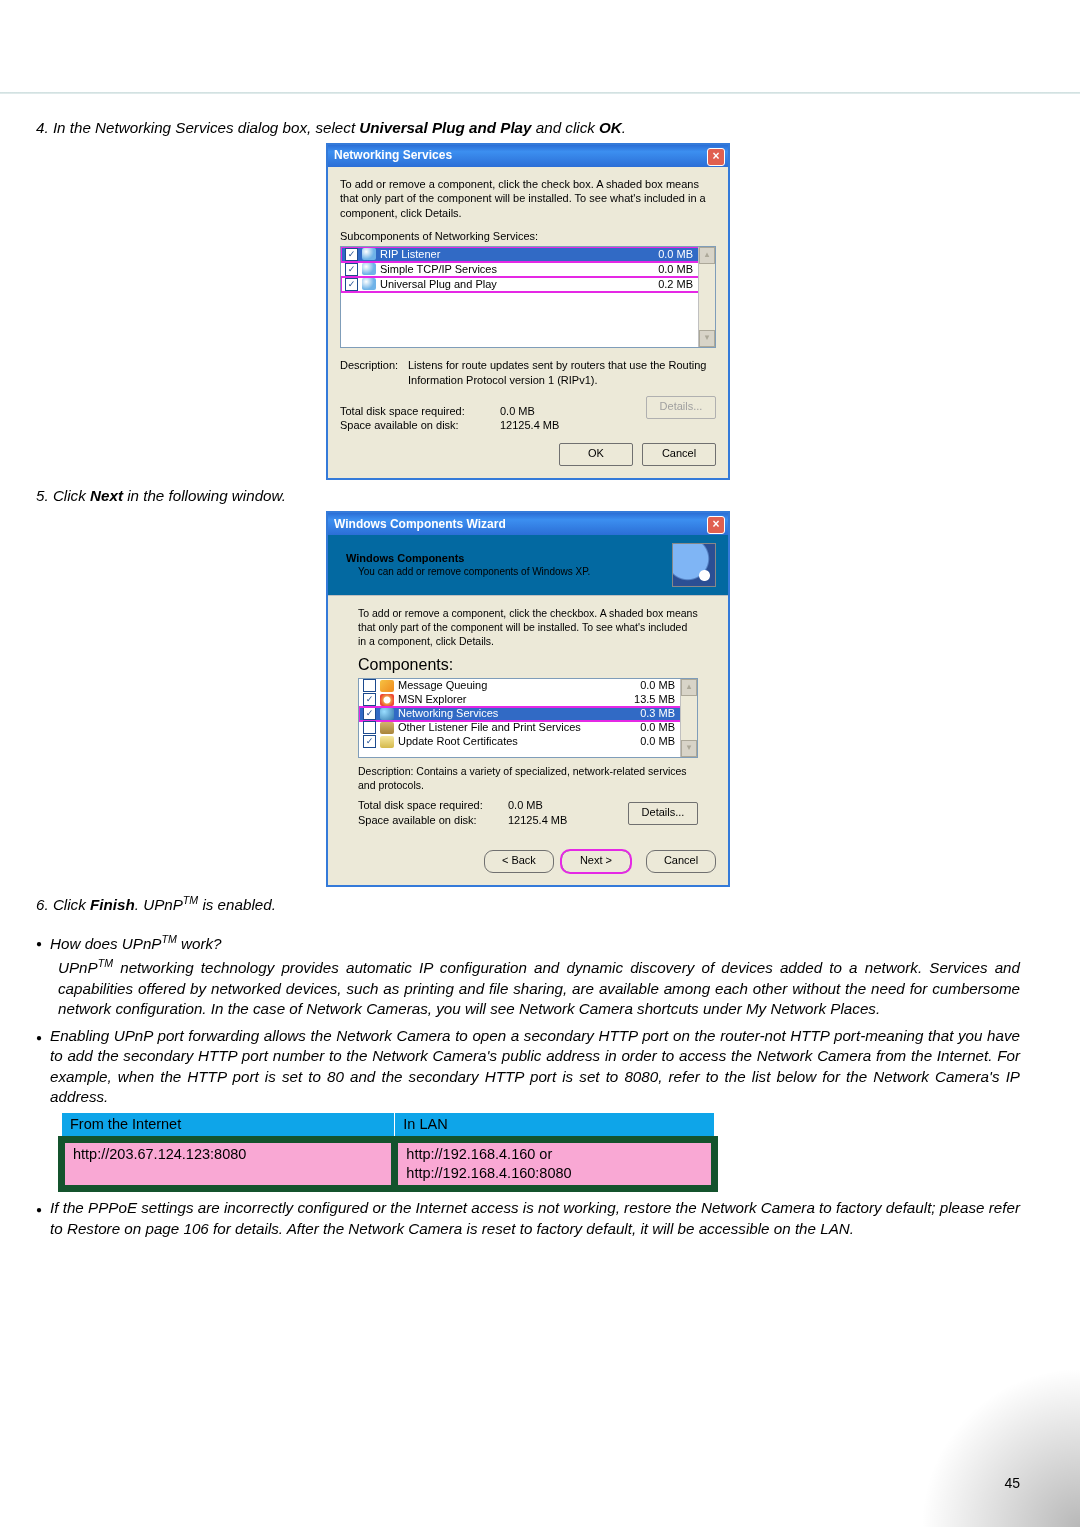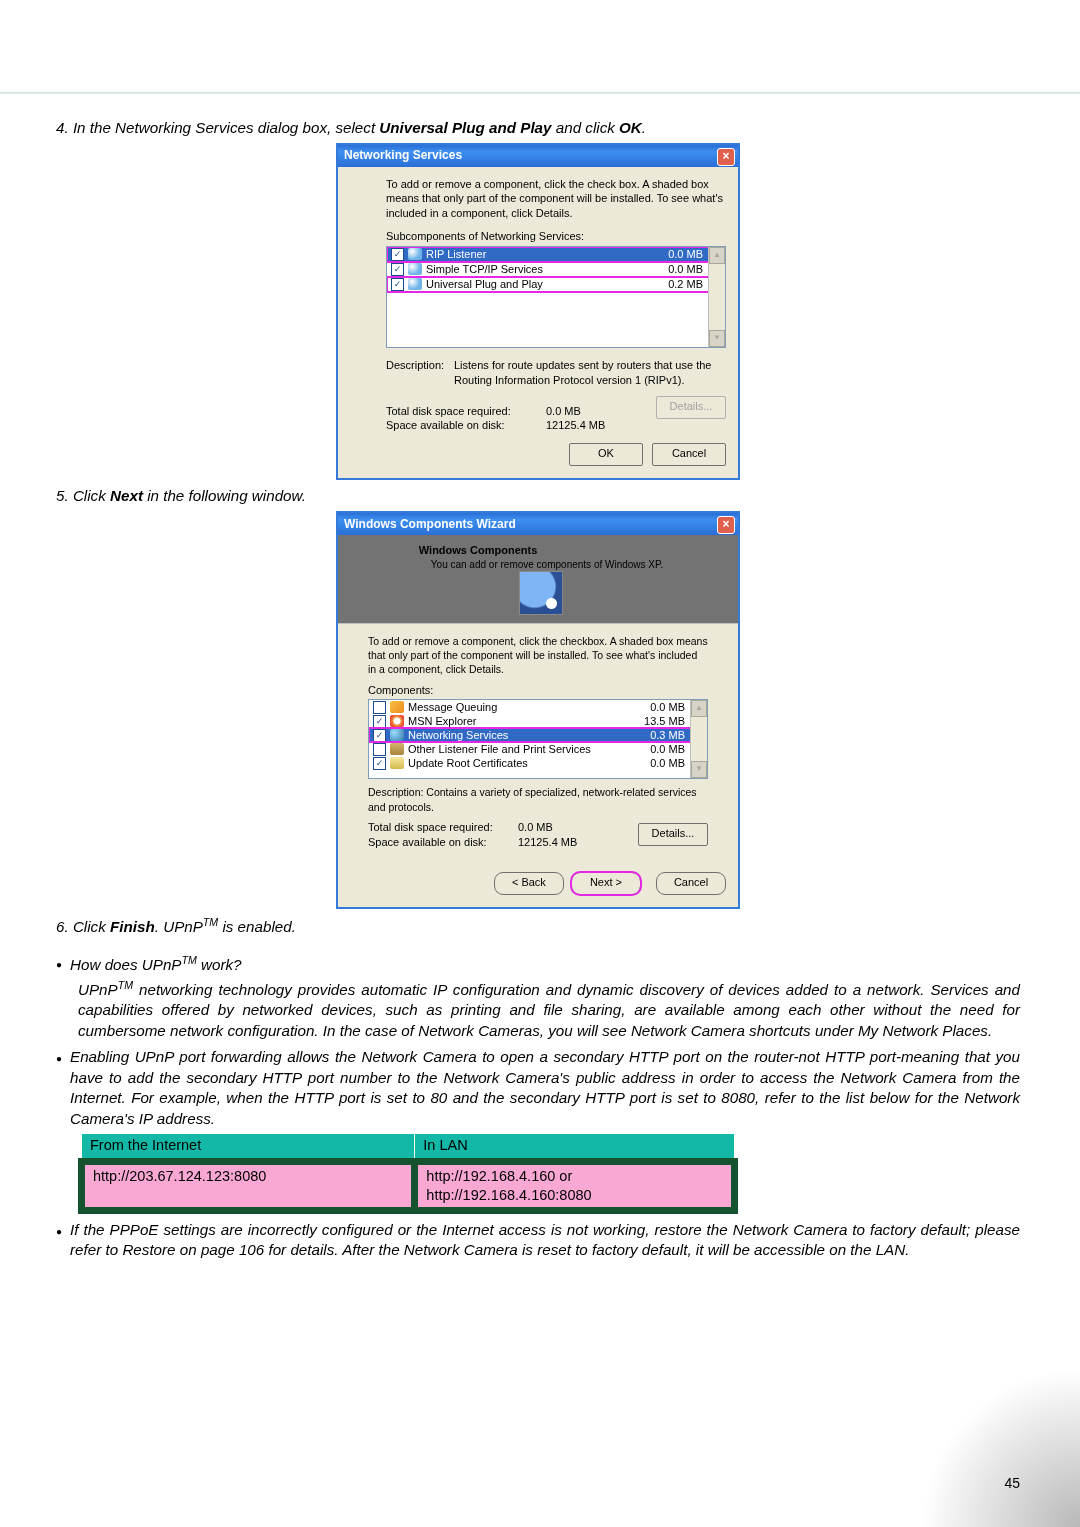--- a/index.html
+++ b/index.html
@@ -14,21 +14,21 @@
   .top-rule {
     position: absolute;
     top: 92px;
     left: 0;
     right: 0;
     height: 2px;
     background: linear-gradient(#9bb, #cdd);
     opacity: 0.5;
   }
   .content {
-    padding: 118px 60px 0 56px;
+    padding: 118px 60px 0 36px;
     font-size: 15.2px;
     line-height: 1.35;
   }
   .instr {
     font-style: italic;
     margin: 0 0 2px 0;
   }
   .instr b { font-style: italic; font-weight: bold; }
   .dialog {
     margin: 4px auto 6px auto;
@@ -55,21 +55,21 @@
     width: 16px; height: 16px;
     background: #e06050;
     border: 1px solid #fff;
     border-radius: 3px;
     color: #fff;
     font-size: 12px;
     line-height: 14px;
     text-align: center;
     font-weight: bold;
   }
-  .dlg-body { padding: 10px 12px 12px 12px; margin-left: 36px; }
+  .dlg-body { padding: 10px 12px 12px 12px; }
   .dlg-text { color: #000; font-size: 11px; margin-bottom: 8px; }
   .sub-label { font-size: 11px; margin-bottom: 2px;}
   .listbox {
     border: 1px solid #7f9db9;
     background: #fff;
     height: 100px;
     overflow: hidden;
     position: relative;
   }
   .listrow {
@@ -109,35 +109,35 @@
     border:1px solid #707070; background:#ece9d8;
     font-size:11px; text-align:center; line-height:19px;
     border-radius:2px;
   }
   .btn.disabled { color:#a0a0a0; border-color:#b0b0b0;}
   .dlg-footer { text-align:right; margin-top:10px; }
   .dlg-footer .btn { margin-left: 6px; width: 72px; }
 
   .dlg2 { width: 400px; font-size: 11px; }
   .wizard-head {
-    background:#737373; border-bottom:1px solid #c0c0c0;
-    padding: 8px 12px 8px 18px; display:flex; justify-content:space-between; align-items:center;flex-direction:column;
+    background:#0369a1; border-bottom:1px solid #c0c0c0;
+    padding: 8px 12px 8px 18px; display:flex; justify-content:space-between; align-items:center;
   }
   .wizard-head .left .t { font-weight:bold; font-size:11px;}
   .wizard-head .left .s { font-size:10px; margin-left:12px;}
   .wizard-globe {
     width: 42px; height: 42px;
     background:
       radial-gradient(circle at 75% 75%, #fff 5px, transparent 6px),
       radial-gradient(circle at 35% 35%, #7fb5f5 20px, #2b4f94 22px);
     border:1px solid #888;
   }
   .wiz-body { padding: 10px 30px 12px 30px; }
   .wiz-body .intro { font-size: 10.5px; margin-bottom: 6px;}
-  .wiz-body .cl { font-size:11px; margin-bottom:2px; }
+  .wiz-body .cl { font-size:16px; margin-bottom:2px; }
   .listbox2 {
     border: 1px solid #7f9db9;
     background: #fff;
     height: 78px;
     overflow: hidden;
     position: relative;
     font-size: 11px;
   }
   .listbox2 .listrow { height: 14px; }
   .ic-msg { width:14px;height:12px;display:inline-block;background:linear-gradient(135deg,#f6c243,#f08a1d);border-radius:2px;}
@@ -158,21 +158,21 @@
   .sup { font-size: 0.7em; vertical-align: super; font-style: italic;}
 
   .iptable {
     border-collapse: collapse;
     margin: 4px 0 6px 22px;
     width: 660px;
     font-size: 14.5px;
     font-style: normal;
   }
   .iptable th {
-    background: #14b8a6;
+    background: #0ea5e9;
     text-align: left;
     padding: 2px 8px;
     border: 1px solid #fff;
     font-weight: normal;
   }
   .iptable td {
     background: #f9a8d4;
     padding: 2px 8px;
     border: 7px solid #14532d;
     vertical-align: top;

